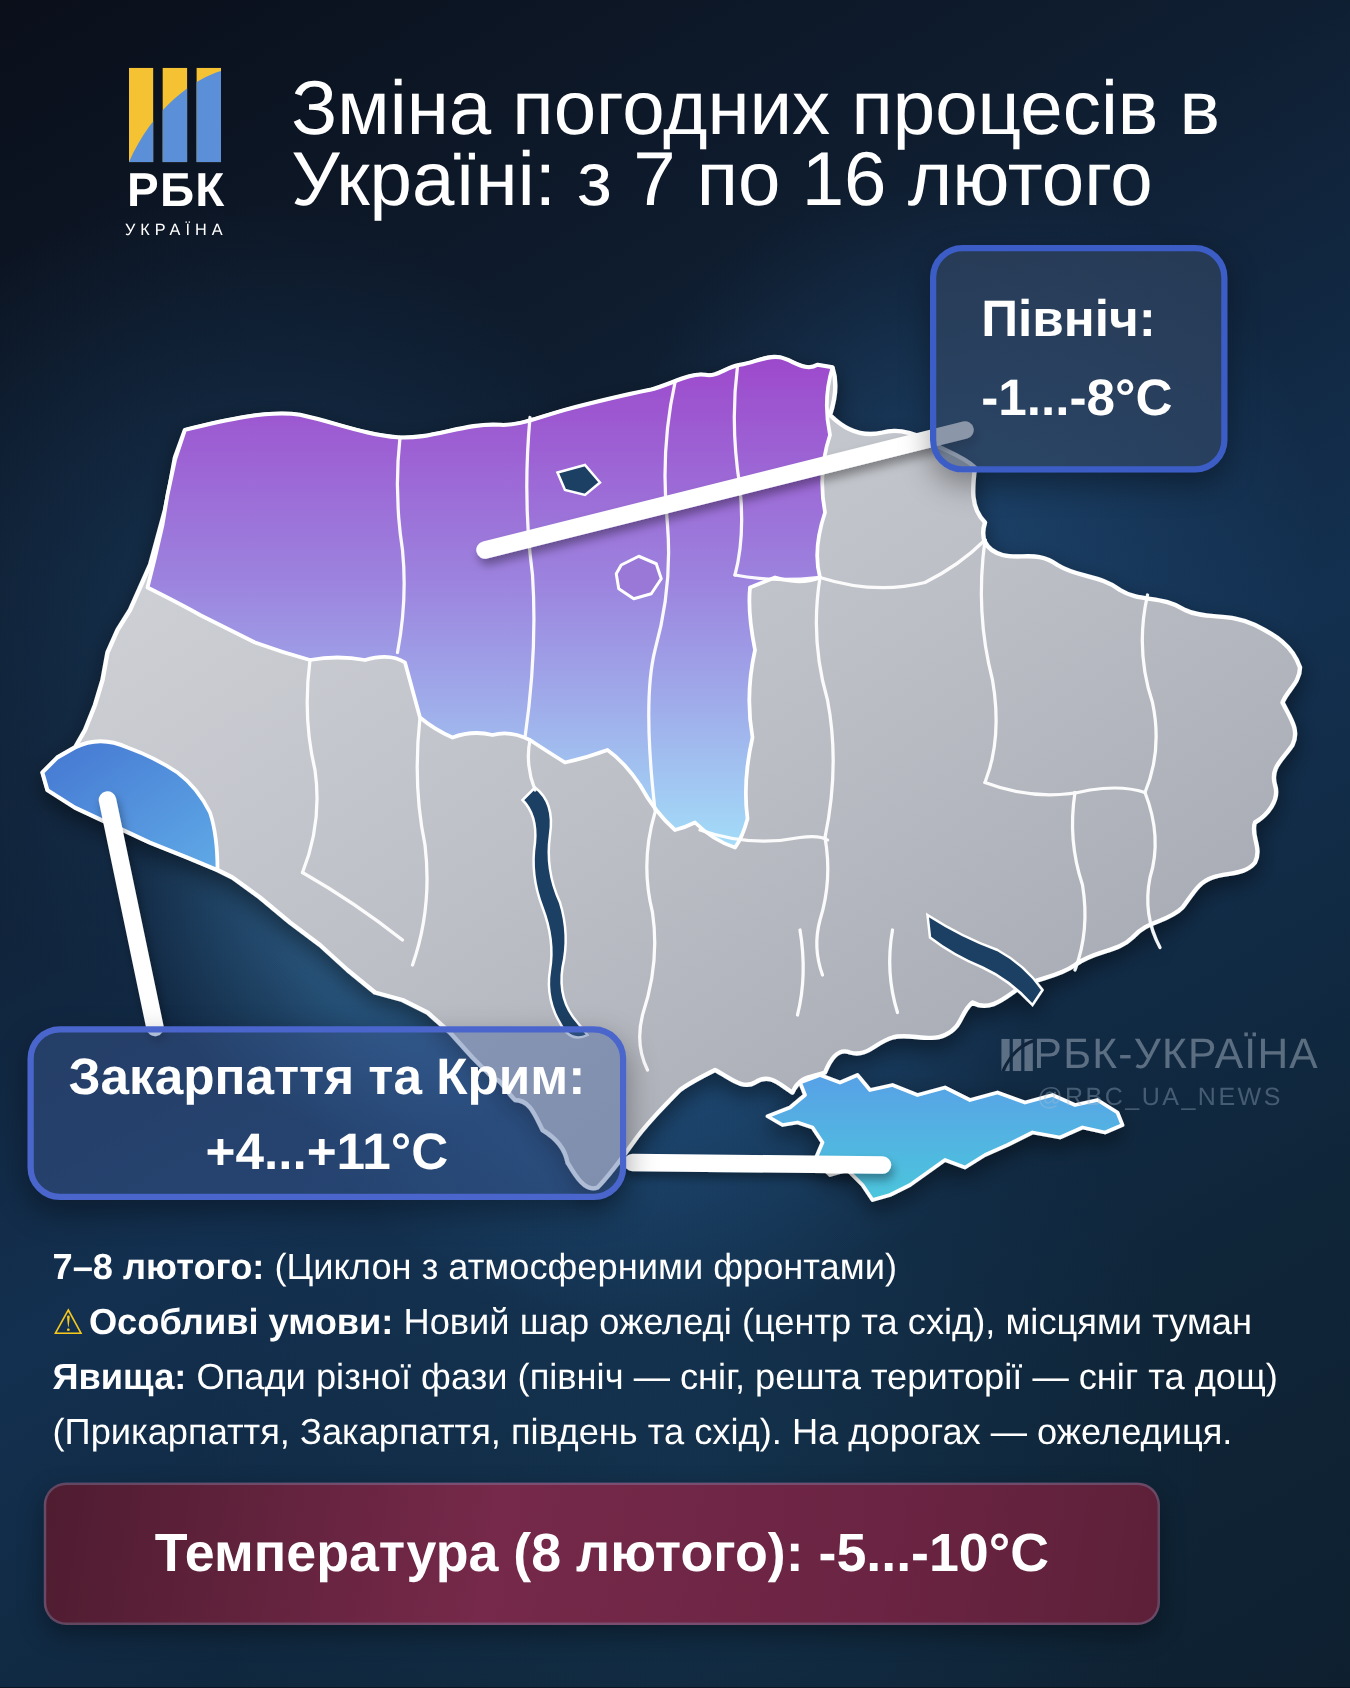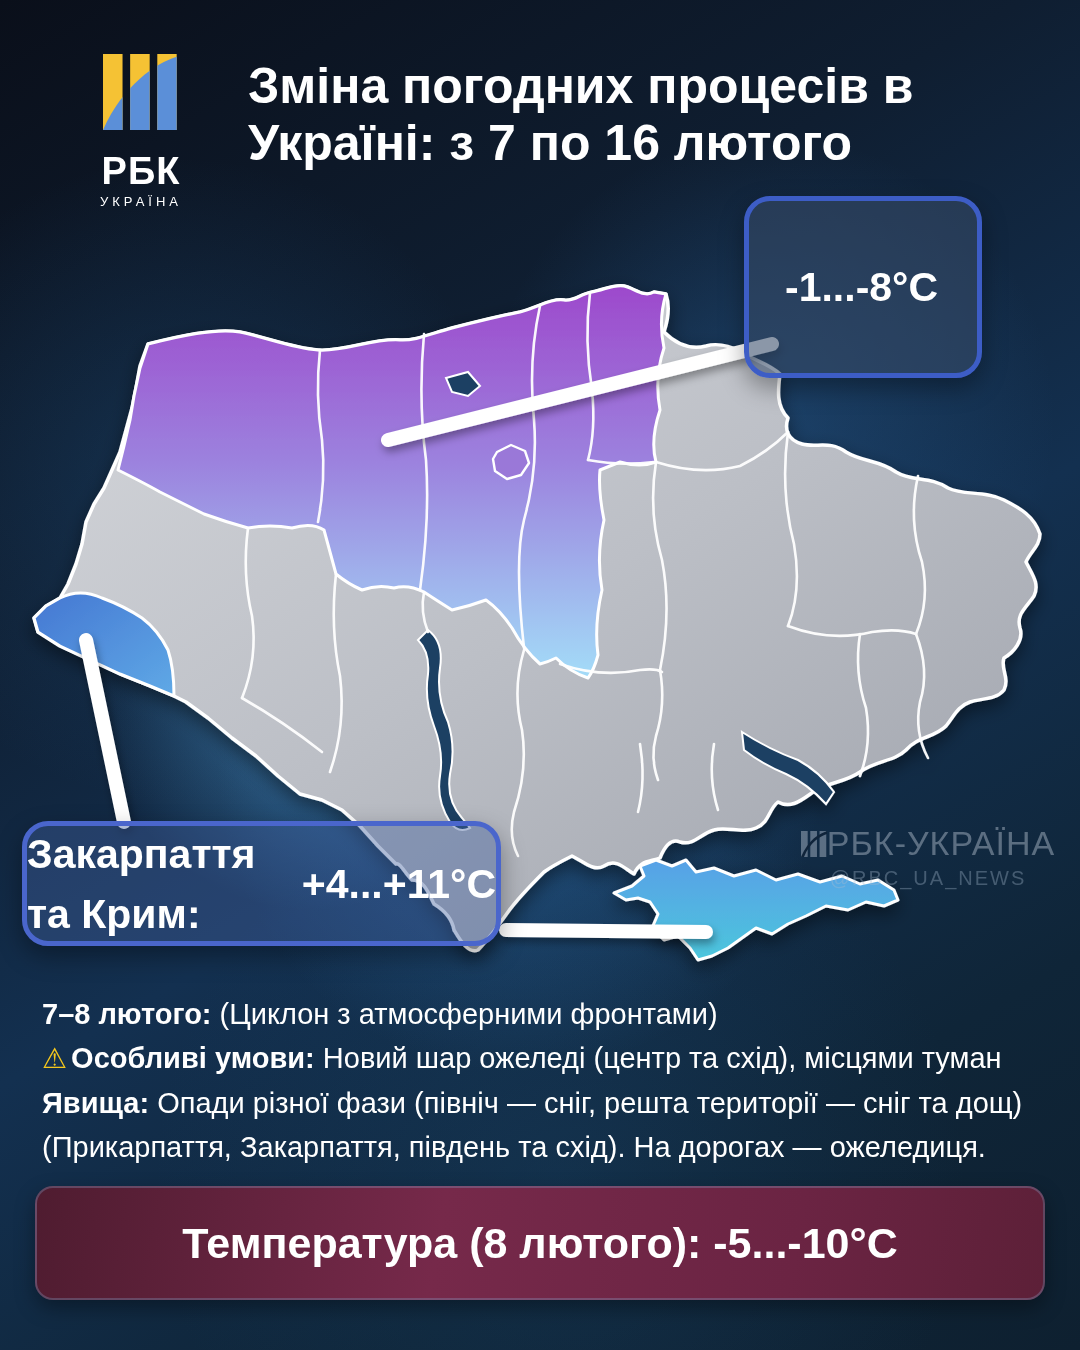--- a/index.html
+++ b/index.html
@@ -11,50 +11,50 @@
       radial-gradient(circle 300px at 310px 700px, rgba(90,175,235,.50), transparent 70%),
       radial-gradient(circle 420px at 520px 770px, rgba(55,130,200,.42), transparent 72%),
       radial-gradient(circle 380px at 770px 420px, rgba(45,105,165,.38), transparent 75%),
       radial-gradient(circle 430px at 180px 480px, rgba(35,95,150,.30), transparent 75%),
       radial-gradient(circle 520px at 560px 1180px, rgba(30,80,125,.25), transparent 78%),
       linear-gradient(150deg,#0a0f1a 0%,#0f1e31 30%,#133050 55%,#0f2538 80%,#0e2030 100%);
   }
   .abs{position:absolute;}
   
   .logo{left:86px;top:54px;width:110px;text-align:center;color:#fff;z-index:4;}
-  .logo .rbc{font-size:38px;font-weight:700;letter-spacing:1px;margin-top:20px;}
+  .logo .rbc{font-size:38px;font-weight:700;letter-spacing:1px;margin-top:2px;}
   .logo .ua{font-size:13px;letter-spacing:4px;margin-top:1px;}
-  .title{left:248px;top:58px;width:760px;color:#fff;font-size:50px;font-weight:700;line-height:57px;z-index:4;}
+  .title{left:233px;top:58px;width:760px;color:#fff;font-size:61px;font-weight:400;line-height:57px;z-index:4;}
   
   .box{border-radius:26px;color:#fff;font-weight:700;z-index:3;
        box-shadow:0 10px 24px rgba(0,0,0,.35);}
   .box-north{left:744px;top:196px;width:238px;height:182px;
        border:5px solid #3d5dc6;background:rgba(55,75,105,.58);
        display:flex;flex-direction:column;justify-content:center;padding-left:36px;box-sizing:border-box;
        font-size:41px;line-height:63px;}
   .box-rest-border{left:489px;top:592px;width:438px;height:127px;border-radius:26px;padding:5px;box-sizing:border-box;
        background:linear-gradient(135deg,#7ad4ee 0%,#4d90d8 55%,#69b8e8 100%);}
   .box-rest-inner{width:100%;height:100%;border-radius:21px;background:rgba(168,181,197,.82);
        display:flex;flex-direction:column;justify-content:center;align-items:center;
        font-size:40px;line-height:57px;color:#fff;font-weight:700;text-shadow:0 1px 3px rgba(60,80,100,.35);}
-  .box-zak{left:22px;top:821px;width:479px;height:125px;
+  .box-zak{left:22px;top:821px;width:479px;height:139px;
        border:5px solid #4a66cc;background:rgba(64,96,158,.42);
-       display:flex;flex-direction:row;justify-content:center;align-items:center;box-sizing:border-box;
+       display:flex;flex-direction:column;justify-content:center;align-items:center;box-sizing:border-box;
        font-size:41px;line-height:60px;}
   
   .watermark{left:800px;top:824px;width:256px;text-align:center;z-index:2;}
   .watermark .row1{display:flex;align-items:center;justify-content:center;
        color:rgba(205,215,228,.40);font-size:34px;letter-spacing:1px;}
   .watermark .row2{color:rgba(170,190,210,.35);font-size:20px;letter-spacing:2px;margin-top:4px;}
   
   .details{left:42px;top:992px;width:1012px;color:#fff;font-size:29px;line-height:44px;z-index:4;}
   .details b{font-weight:700;}
   .warn{color:#f6c81d;font-size:28px;margin-right:4px;}
   
-  .banner{left:35px;top:1186px;width:1010px;height:114px;border-radius:18px;box-sizing:border-box;
+  .banner{left:35px;top:1186px;width:893px;height:114px;border-radius:18px;box-sizing:border-box;
        background:linear-gradient(100deg,#4f1c30 0%,#76294a 40%,#6b2443 75%,#5d2038 100%);
        border:2px solid rgba(140,170,210,.30);
        display:flex;align-items:center;justify-content:center;z-index:4;
        color:#fff;font-size:43px;font-weight:700;box-shadow:0 8px 20px rgba(0,0,0,.35);}
   svg{display:block;}
 </style>
 </head>
 <body>
 
 <div class="canvas">
@@ -187,20 +187,21 @@
     <div class="rbc">РБК</div>
     <div class="ua">УКРАЇНА</div>
   </div>
 
   <div class="abs title">
     <div>Зміна погодних процесів в</div>
     <div>Україні: з 7 по 16 лютого</div>
   </div>
 
   <div class="abs box box-north">
+    <div>Північ:</div>
     <div>-1...-8°C</div>
   </div>
 
   <div class="abs box-rest-border">
     <div class="box-rest-inner">
       <div>Решта областей:</div>
       <div>від -4°C до +4°.</div>
     </div>
   </div>
 

